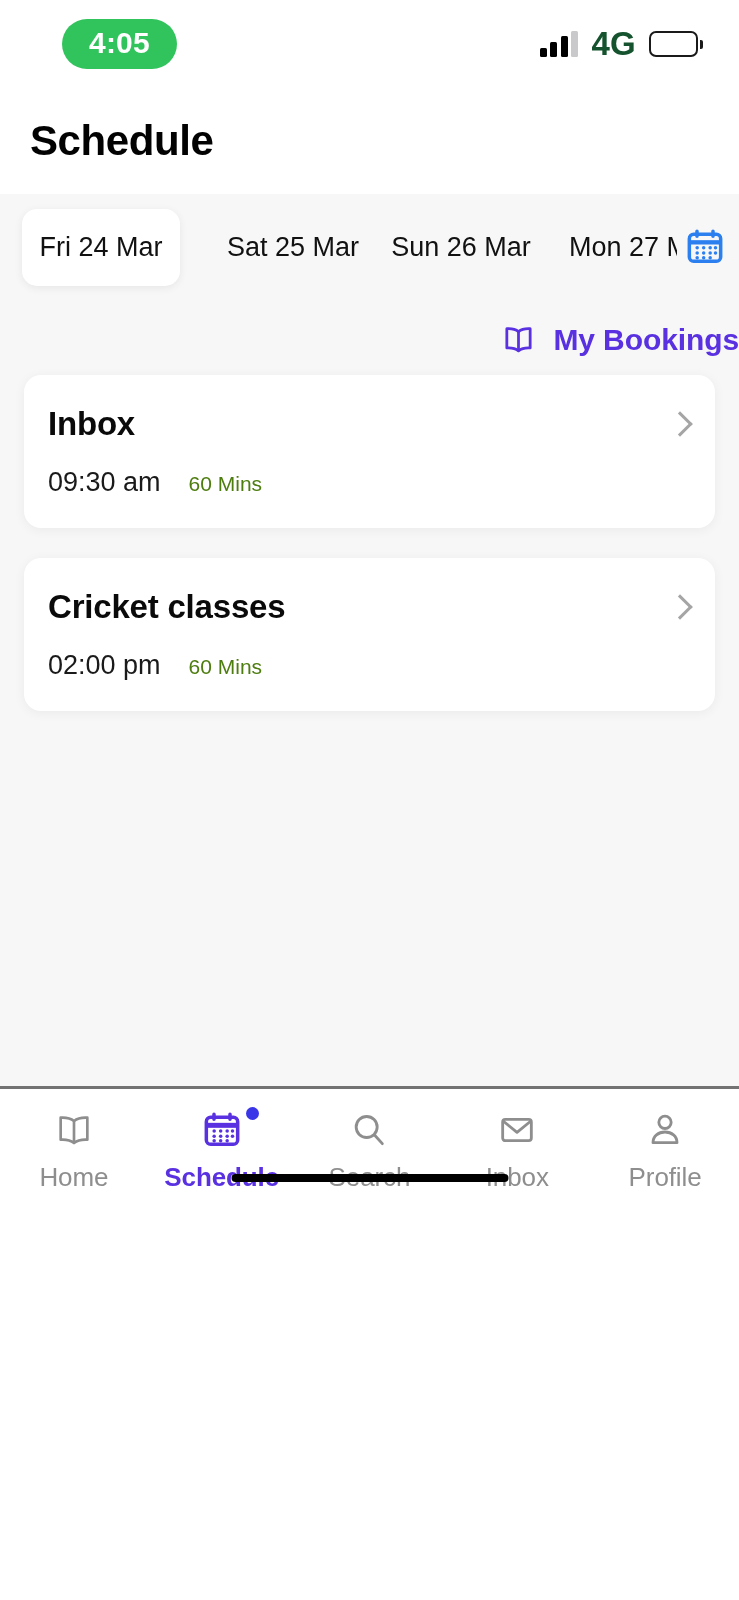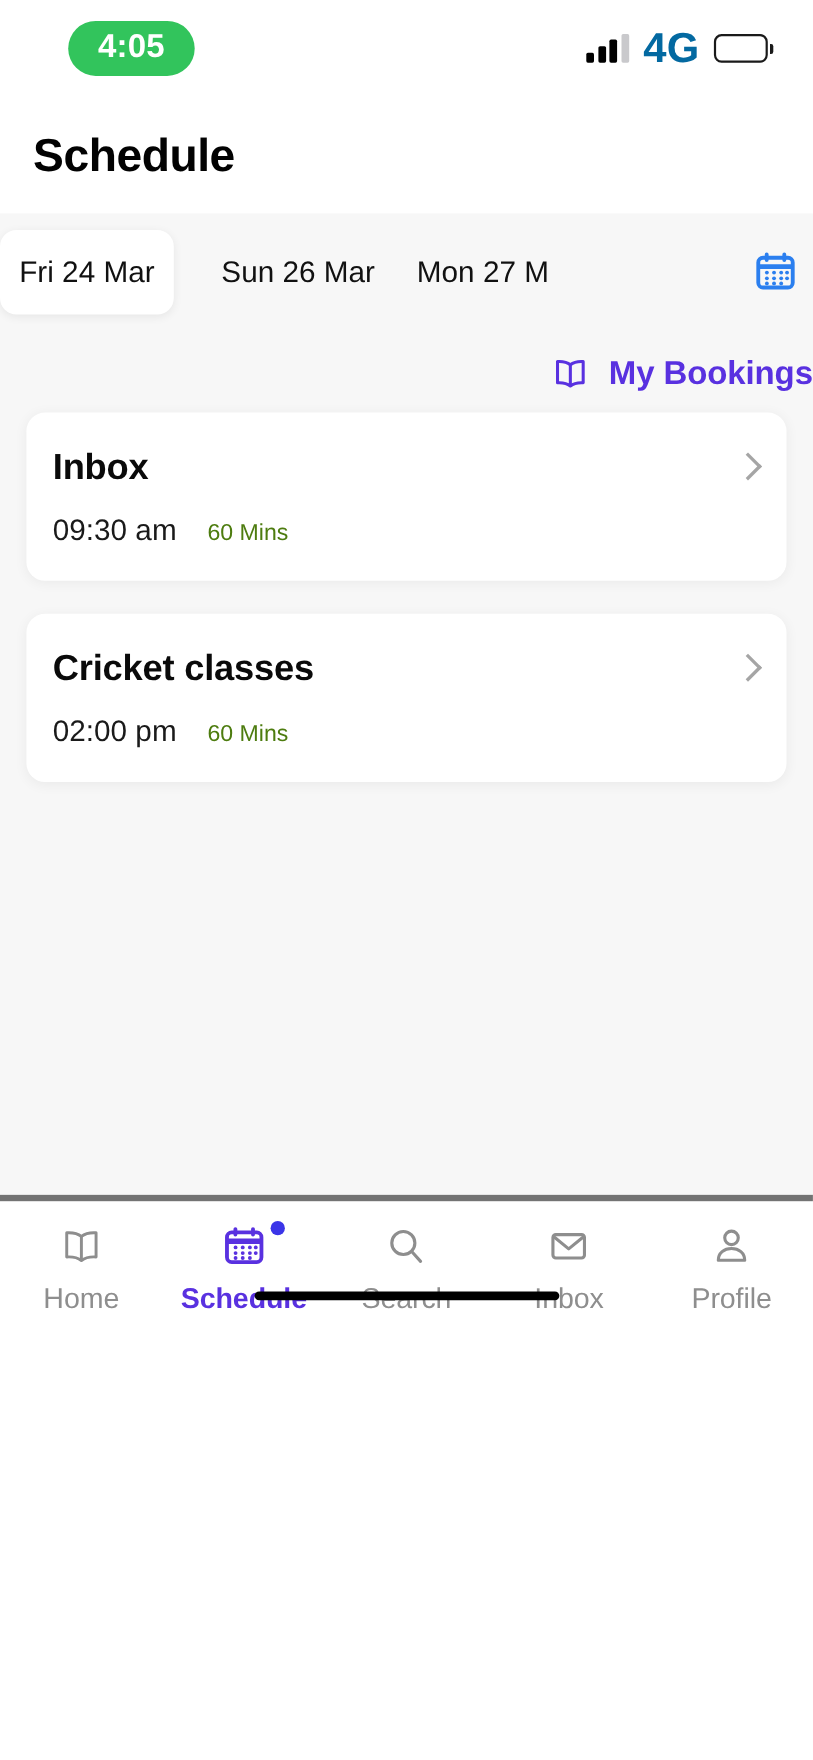--- a/index.html
+++ b/index.html
@@ -35,21 +35,21 @@
     letter-spacing:.2px;
     line-height:1;
   }
   .status-right { display:flex; align-items:center; gap:13px; }
   .signal { display:flex; align-items:flex-end; gap:3.5px; height:26px; }
   .signal i { width:7px; background:#000; border-radius:1.5px; display:block; }
   .signal i:nth-child(1){ height:9px; }
   .signal i:nth-child(2){ height:15px; }
   .signal i:nth-child(3){ height:21px; }
   .signal i:nth-child(4){ height:26px; background:#c9c9cc; }
-  .netlabel { font-size:38px; font-weight:600; color:#0369a1; letter-spacing:.3px; }
+  .netlabel { font-size:33px; font-weight:600; color:#14532d; letter-spacing:.3px; }
   .battery { display:flex; align-items:center; gap:2px; }
   .batt-body {
     width:49px; height:26px;
     border:2.5px solid #1a1a1a;
     border-radius:7px;
     padding:2.5px;
   }
   .batt-fill { width:45%; height:100%; background:#000; border-radius:3px; }
   .batt-cap { width:3px; height:9px; background:#1a1a1a; border-radius:0 2px 2px 0; }
 
@@ -70,21 +70,21 @@
     flex:1 1 auto;
     background:#f7f7f7;
     position:relative;
     overflow:hidden;
   }
 
   
   .date-strip {
     height:106px;
     display:flex; align-items:center;
-    padding-right:0;
+    padding-left:22px; padding-right:0;
     position:relative;
     overflow:hidden;
   }
   .date-chip {
     flex:0 0 auto;
     font-size:27px;
     color:#111;
     padding:23px 0;
     text-align:center;
     white-space:nowrap;
@@ -143,21 +143,21 @@
     width:18px; height:18px;
     border-top:3px solid #a5a5a5;
     border-right:3px solid #a5a5a5;
     transform:rotate(45deg);
   }
 
   
   .tabbar {
     flex:0 0 122px;
     background:#ffffff;
-    border-top:6px solid #737373;
+    border-top:3px solid #737373;
     display:flex; align-items:flex-start;
     padding-top:20px;
   }
   .tab {
     flex:1 1 20%;
     display:flex; flex-direction:column;
     align-items:center; gap:11px;
     position:relative;
   }
   .tab-icon { height:42px; display:flex; align-items:center; justify-content:center; position:relative; }
@@ -201,20 +201,21 @@
   </div>
 
   <div class="header">
     <div class="page-title">Schedule</div>
   </div>
 
   <div class="body-area">
 
     <div class="date-strip">
       <div class="date-chip sel">Fri 24 Mar</div>
+      <div class="date-chip">Sat 25 Mar</div>
       <div class="date-chip">Sun 26 Mar</div>
       <div class="date-chip">Mon 27 M</div>
       <div class="cal-icon-btn">
         <svg width="40" height="40" viewBox="0 0 24 24">
           <rect x="2.6" y="4.4" width="18.8" height="16.2" rx="2.6" fill="none" stroke="#2b7fef" stroke-width="2.1"></rect>
           <path d="M2.6 9.2 H21.4" stroke="#2b7fef" stroke-width="2.6"></path>
           <path d="M7.2 2.6 V5.6 M16.8 2.6 V5.6" stroke="#2b7fef" stroke-width="2.1" stroke-linecap="round"></path>
           <g fill="#2b7fef">
             <circle cx="7.3" cy="12.5" r="1.05"></circle>
               <circle cx="11.2" cy="12.5" r="1.05"></circle>

